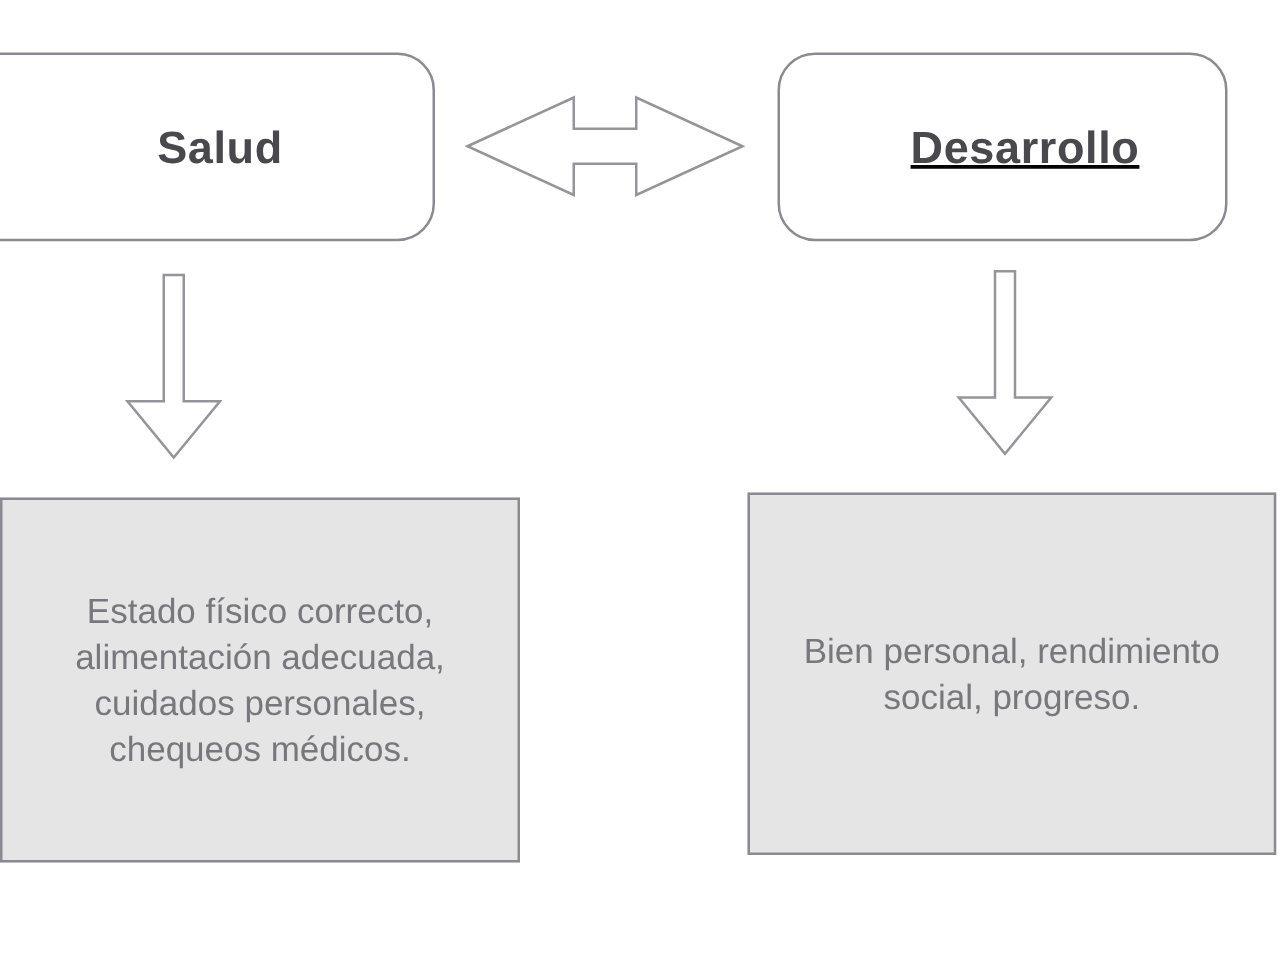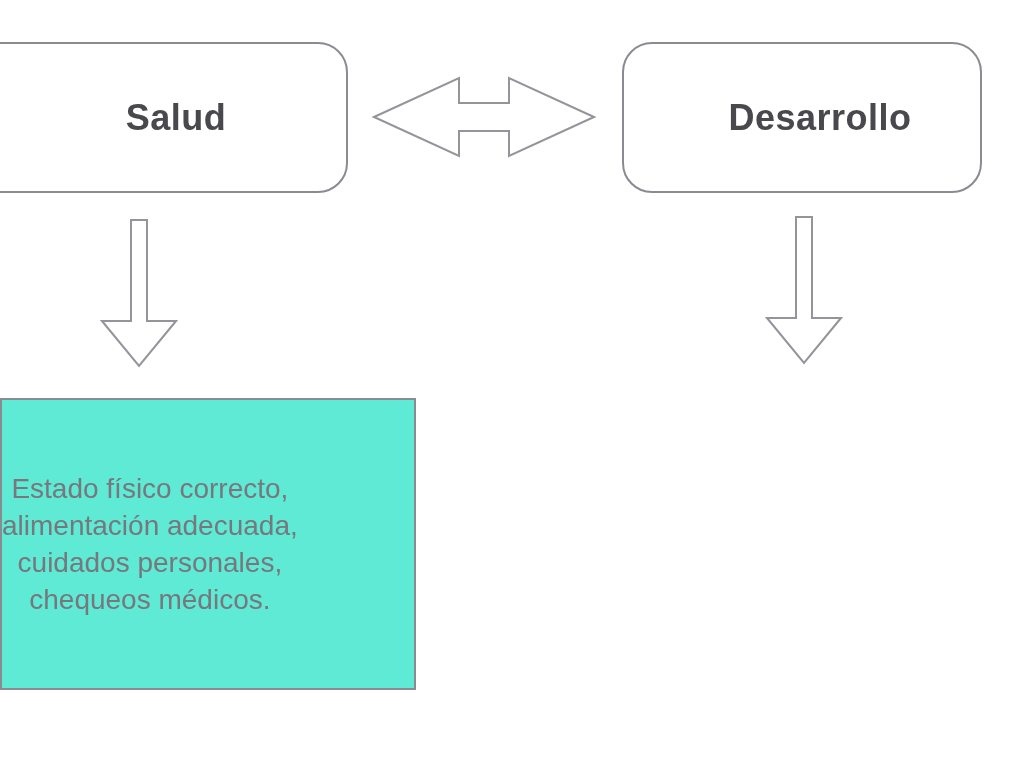--- a/index.html
+++ b/index.html
@@ -26,26 +26,26 @@
     display:flex;align-items:center;justify-content:center;
   }
   .top-box .title{
     font-size:36px;
     font-weight:bold;
     color:var(--title-text);
     letter-spacing:0.5px;
     margin-left:36px;
   }
   .box-salud{left:-32px;top:42px;width:380px;height:151px;}
-  .box-desarrollo{left:622px;top:42px;width:360px;height:151px;}
+  .box-desarrollo{left:622px;top:42px;width:360px;height:151px;text-decoration:underline;}
   .bottom-box{
     position:absolute;
     border:2px solid var(--box-border);
-    background:#5eead4;
-    display:flex;align-items:center;
+    background:#e5e5e5;
+    display:flex;align-items:center;justify-content:center;
   }
   .box-salud-details{left:0px;top:398px;width:416px;height:292px;}
   .box-desarrollo-details{left:598px;top:394px;width:423px;height:290px;}
   .bottom-box .body-text{
     font-size:28px;
     line-height:37px;
     color:var(--body-text);
     text-align:center;
     white-space:pre-line;
   }
@@ -85,14 +85,18 @@
     <polygon points="31,2 47,2 47,103 76,103 39,148 2,103 31,103"></polygon>
   </svg>
 
   <div class="bottom-box box-salud-details">
     <span class="body-text">Estado físico correcto,
 alimentación adecuada,
 cuidados personales,
 chequeos médicos.</span>
   </div>
 
+  <div class="bottom-box box-desarrollo-details">
+    <span class="body-text">Bien personal, rendimiento
+social, progreso.</span>
+  </div>
 
 </div>
 
 </body></html>

